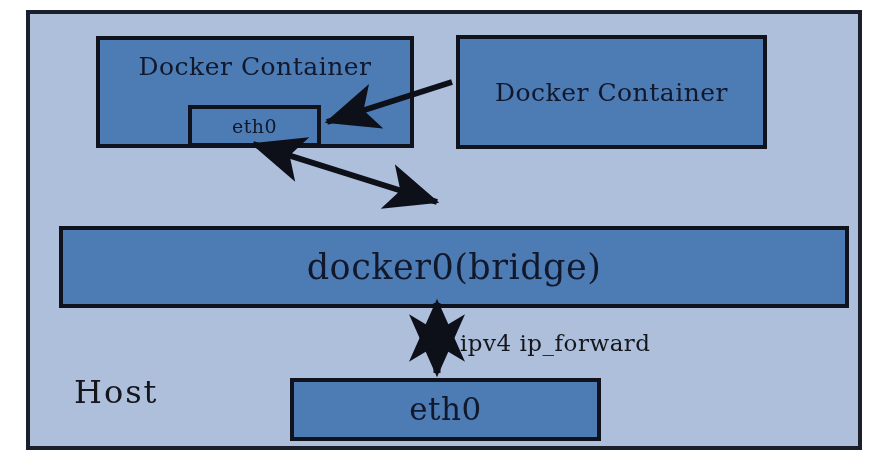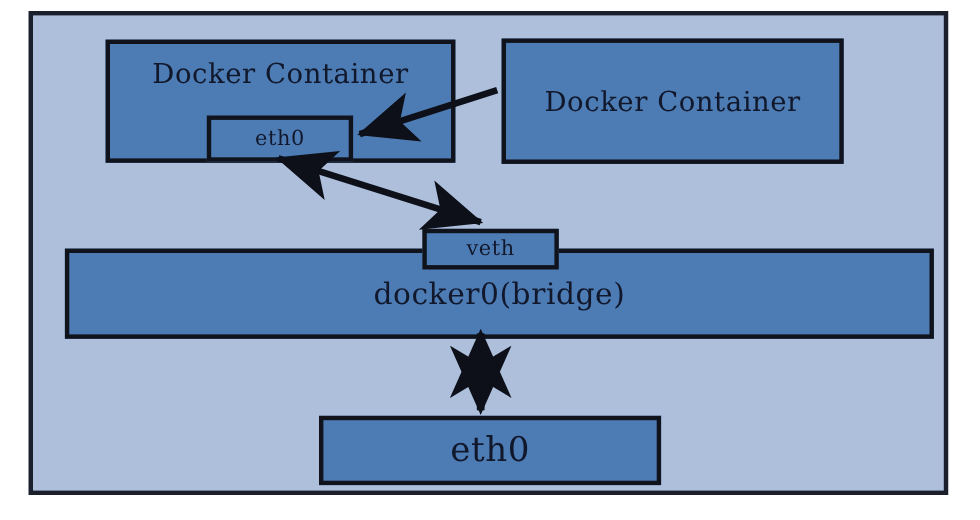--- a/index.html
+++ b/index.html
@@ -93,21 +93,21 @@
   }
   #veth-node .node-label { font-size: 19px; }
 
   #docker0-bridge {
     left: 55px;
     top: 222px;
     width: 790px;
     height: 82px;
     z-index: 2;
   }
-  #docker0-bridge .node-label { font-size: 27px; }
+  #docker0-bridge .node-label { font-size: 35px; }
 
   #eth0-host {
     left: 286px;
     top: 374px;
     width: 311px;
     height: 63px;
   }
   #eth0-host .node-label { font-size: 31px; }
 
   
@@ -190,29 +190,28 @@
     </div>
 
     <div class="node" id="eth0-container" style="left:158px; top:91px;">
       <span class="node-label">eth0</span>
     </div>
 
     <div class="node" id="docker0-bridge" style="left:29px; top:212px;">
       <span class="node-label">docker0(bridge)</span>
     </div>
 
-    <div class="node" id="veth-node" style="left:354px; top:194px;">
-      <span class="node-label">veth</span>
-    </div>
 
     <div class="node" id="eth0-host" style="left:260px; top:364px;">
       <span class="node-label">eth0</span>
     </div>
 
-
+    <div class="plain-label" id="host-label" style="left:44px; top:362px;">Host</div>
+
+    <div class="plain-label" id="ipforward-label" style="left:430px; top:318px;">ipv4 ip_forward</div>
 
   </div>
 
   <svg id="arrow-layer" viewBox="0 0 891 473" width="891" height="473" xmlns="http://www.w3.org/2000/svg">
     <defs>
       <marker id="ah-end" markerWidth="10" markerHeight="10" refX="8.6" refY="4" orient="auto" markerUnits="strokeWidth">
         <path d="M0,0.1 L9,4 L0,7.9 L2.2,4 Z" fill="#0d1019"></path>
       </marker>
       <marker id="ah-start" markerWidth="10" markerHeight="10" refX="0.4" refY="4" orient="auto" markerUnits="strokeWidth">
         <path d="M9,0.1 L0,4 L9,7.9 L6.8,4 Z" fill="#0d1019"></path>

